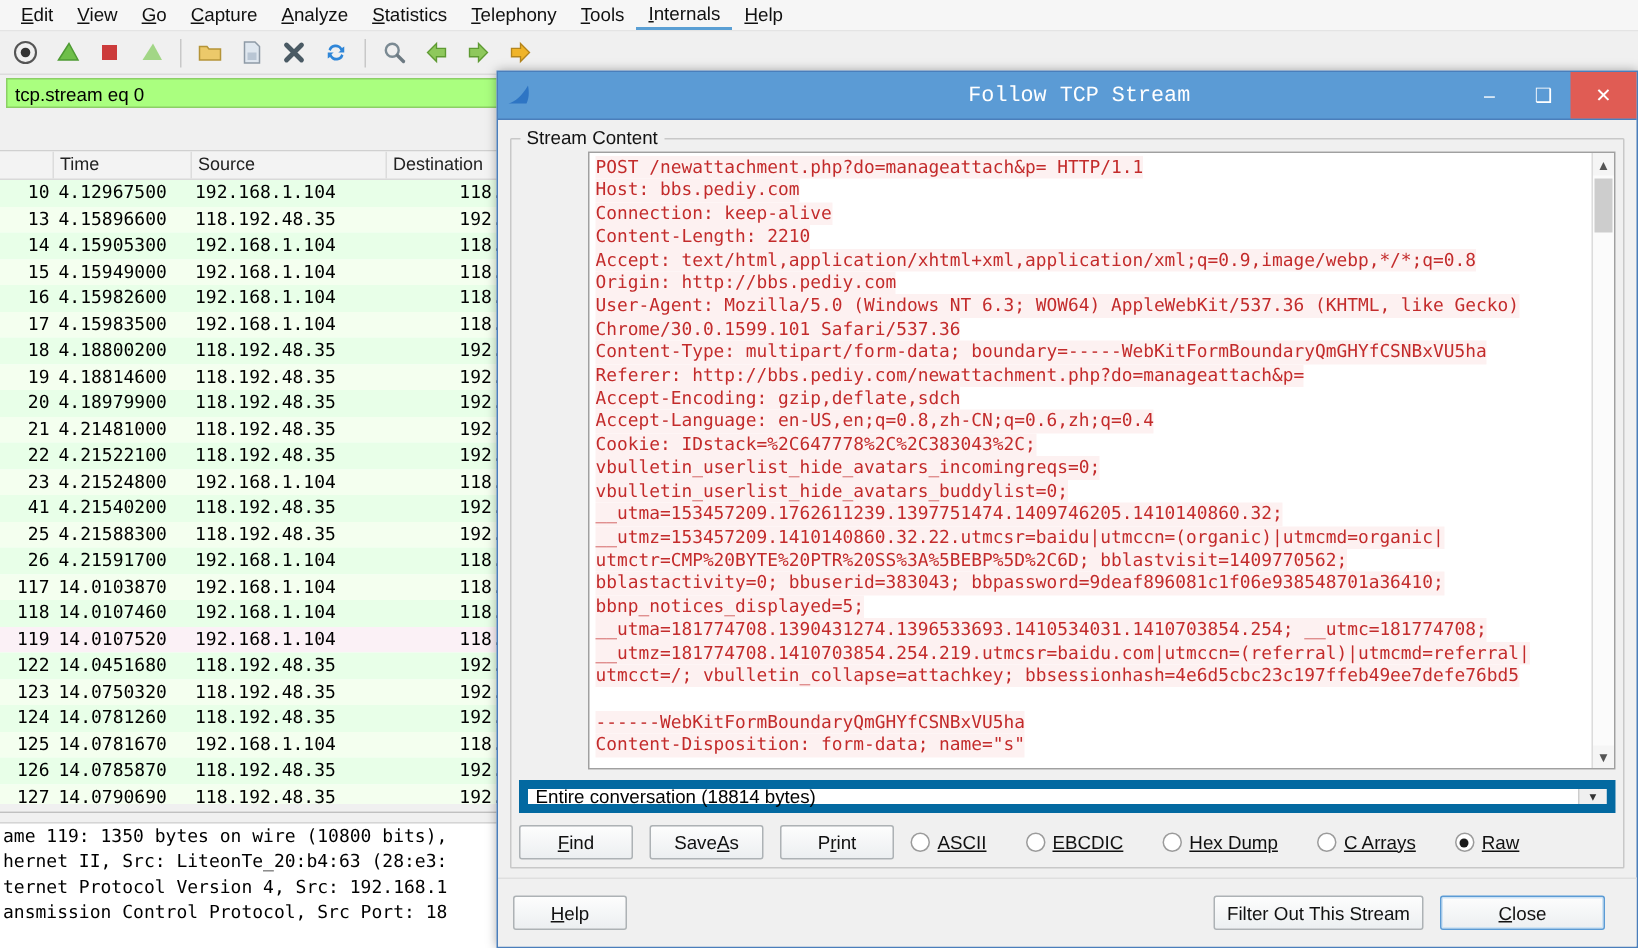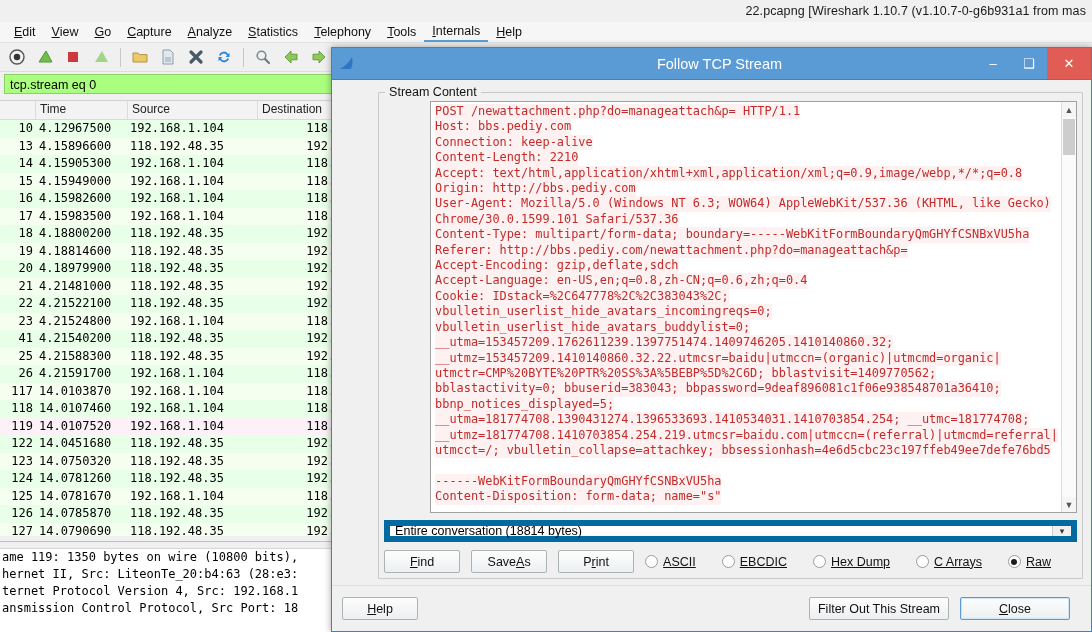--- a/index.html
+++ b/index.html
@@ -128,33 +128,33 @@
   }
   .dlg-titlebar {
     height: 32px; background: #5b9bd5;
     display: flex; align-items: center;
     position: relative; flex: 0 0 auto;
     border-bottom: 1px solid #4a7ebb;
   }
   .dlg-icon { width: 30px; display: flex; align-items: center; justify-content: center; }
   .dlg-title {
     position: absolute; left: 16px; right: 0; text-align: center;
-    font-size: 14.5px; color: #fff; pointer-events: none;
+    font-size: 14.5px; color: #fff; pointer-events: none; font-family: Liberation Mono, monospace;
   }
   .dlg-btns { margin-left: auto; display: flex; height: 100%; }
   .dlg-btn {
     width: 36px; height: 100%;
     display: flex; align-items: center; justify-content: center;
     color: #fff; font-size: 13px; cursor: default;
   }
   .dlg-btn.close { width: 44px; background: #e05c54; }
 
   .dlg-body {
     flex: 1; display: flex; flex-direction: column;
-    padding: 6px 8px 6px 8px; min-height: 0; align-items: flex-end;
+    padding: 6px 8px 6px 8px; min-height: 0;
   }
 
   .group {
     border: 1px solid #c8c8c8; border-radius: 1px;
     position: relative; flex: 1; min-height: 0;
     padding: 8px 5px 5px 5px;
     display: flex; flex-direction: column;
     margin-top: 6px;
   }
   .group-legend {
@@ -250,23 +250,20 @@
     box-shadow: 0 0 0 1px #cfe4f5 inset;
   }
 </style>
 </head>
 <body>
 
 <div id="root">
 
   <div class="ws-window">
 
-    <div class="ws-titlebar">
-      <span class="ws-title-text">22.pcapng   [Wireshark 1.10.7  (v1.10.7-0-g6b931a1 from mas</span>
-    </div>
 
     <div class="ws-menubar" id="menubar">
         <div class="ws-menu-item"><span class="mn">E</span>dit</div>
         <div class="ws-menu-item"><span class="mn">V</span>iew</div>
         <div class="ws-menu-item"><span class="mn">G</span>o</div>
         <div class="ws-menu-item"><span class="mn">C</span>apture</div>
         <div class="ws-menu-item"><span class="mn">A</span>nalyze</div>
         <div class="ws-menu-item"><span class="mn">S</span>tatistics</div>
         <div class="ws-menu-item"><span class="mn">T</span>elephony</div>
         <div class="ws-menu-item"><span class="mn">T</span>ools</div>

